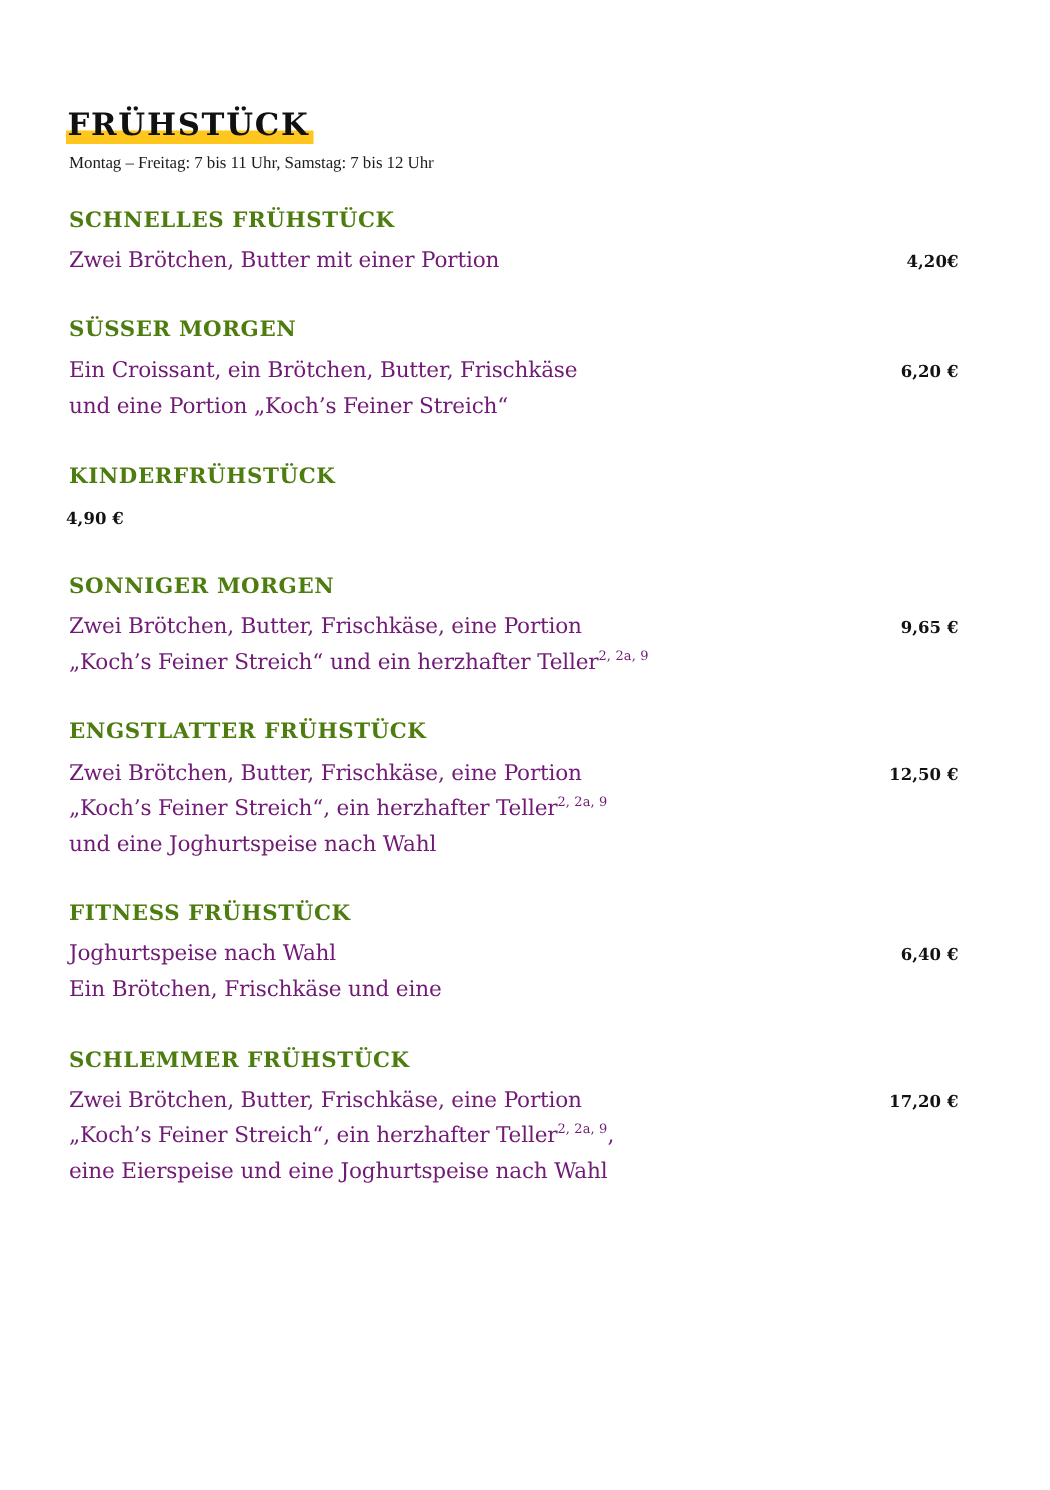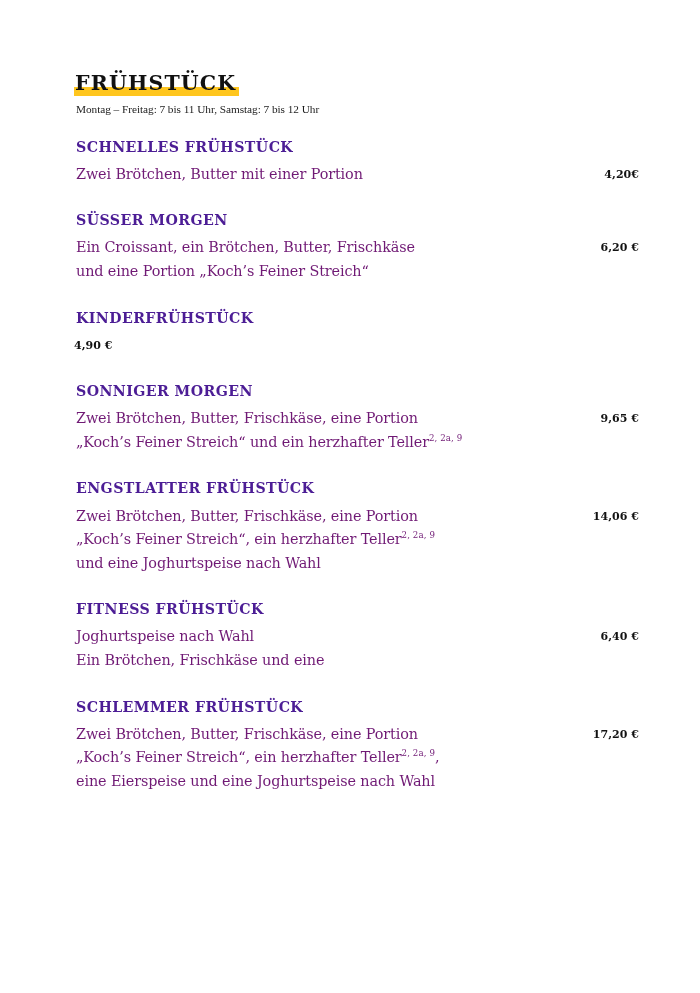--- a/index.html
+++ b/index.html
@@ -13,21 +13,21 @@
     font-family: "DejaVu Serif", "Liberation Serif", serif;
     color: #1a1a1a;
     -webkit-font-smoothing: antialiased;
   }
 
   .page {
     position: relative;
     width: 700px;
     height: 993px;
     box-sizing: border-box;
-    padding: 72px 61px 0 74px;
+    padding: 72px 61px 0 44px;
   }
 
   
   .section-head {
     margin: 0 0 2px 0;
   }
   .section-title {
     display: inline-block;
     position: relative;
     font-family: "DejaVu Serif", "Liberation Serif", serif;
@@ -72,21 +72,21 @@
   .menu-item:first-child {
     margin-top: 22px;
   }
 
   .item-name {
     font-family: "DejaVu Serif", "Liberation Serif", serif;
     font-weight: bold;
     font-size: 14.2px;
     letter-spacing: 0.42px;
     line-height: 1.2;
-    color: #4c1d95;
+    color: #4d7c0f;
     margin: 0 0 7px 2px;
   }
 
   .item-body {
     display: flex;
     align-items: flex-start;
     justify-content: space-between;
     gap: 14px;
   }
 
@@ -169,21 +169,21 @@
         </div>
       </li>
       <li class="menu-item">
         <div class="item-name">ENGSTLATTER FRÜHSTÜCK</div>
         <div class="item-body">
           <div class="item-desc">
             <span class="line"><span>Zwei Brötchen, Butter, Frischkäse, eine Portion</span></span>
             <span class="line"><span>„Koch’s Feiner Streich“, ein herzhafter Teller</span><sup>2, 2a, 9</sup></span>
             <span class="line"><span>und eine Joghurtspeise nach Wahl</span></span>
           </div>
-          <div class="item-price">14,06 €</div>
+          <div class="item-price">12,50 €</div>
         </div>
       </li>
       <li class="menu-item">
         <div class="item-name">FITNESS FRÜHSTÜCK</div>
         <div class="item-body">
           <div class="item-desc">
             <span class="line"><span>Joghurtspeise nach Wahl</span></span>
             <span class="line"><span>Ein Brötchen, Frischkäse und eine</span></span>
           </div>
           <div class="item-price">6,40 €</div>

